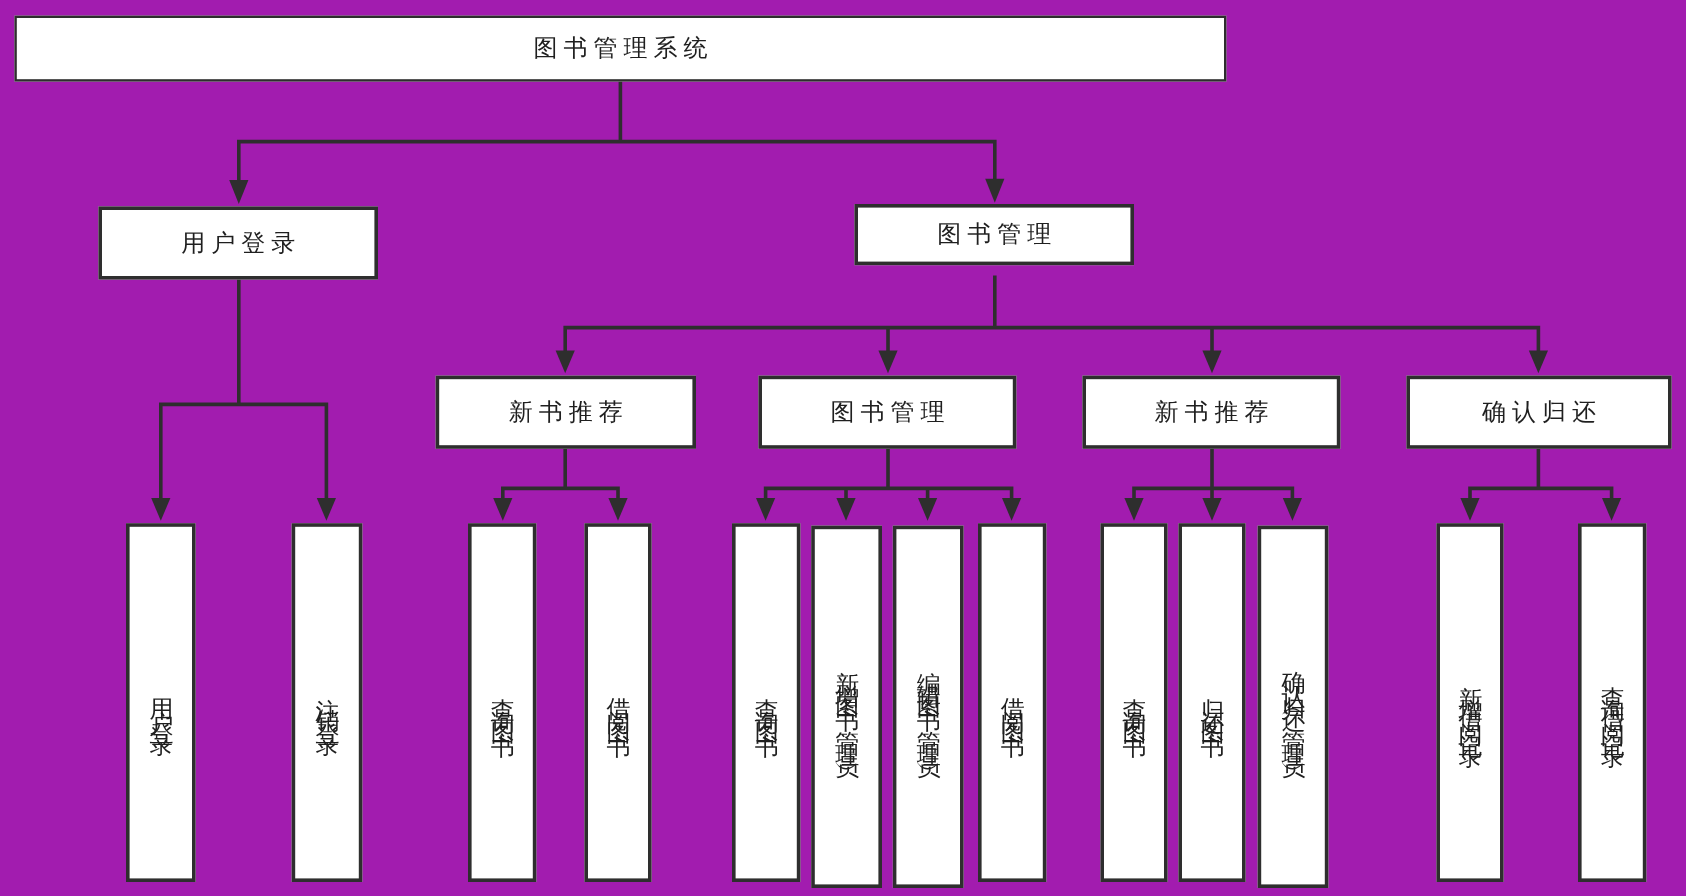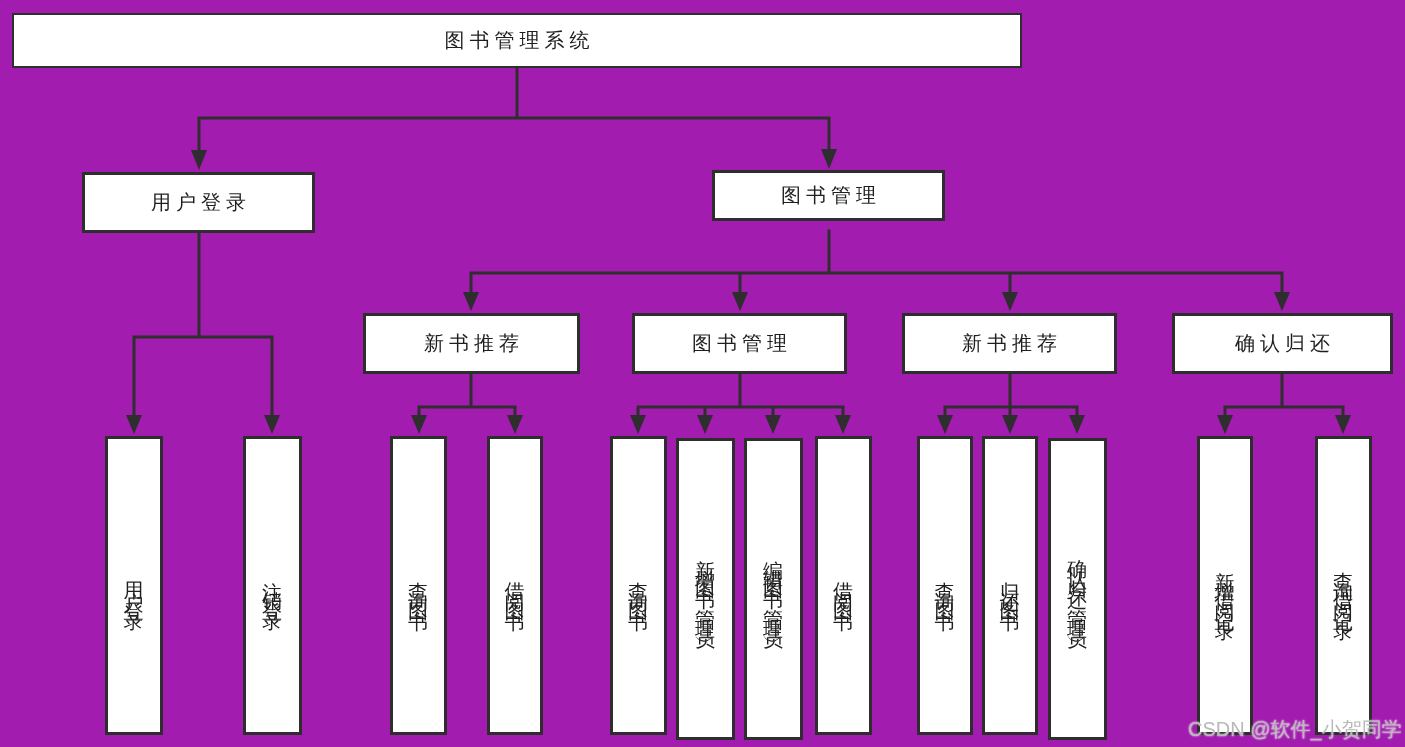--- a/index.html
+++ b/index.html
@@ -126,15 +126,14 @@
   <div class="box vbox" style="left:744px; top:438px; width:59px; height:302px;">编辑图书（管理员）</div>
   <div class="box vbox" style="left:815px; top:436px; width:57px; height:299px;">借阅图书</div>
 
   <div class="box vbox" style="left:917px; top:436px; width:56px; height:299px;">查询图书</div>
   <div class="box vbox" style="left:982px; top:436px; width:56px; height:299px;">归还图书</div>
   <div class="box vbox" style="left:1048px; top:438px; width:59px; height:302px;">确认归还（管理员）</div>
 
   <div class="box vbox" style="left:1197px; top:436px; width:56px; height:299px;">新增借阅记录</div>
   <div class="box vbox" style="left:1315px; top:436px; width:57px; height:299px;">查询借阅记录</div>
 
-  <div id="watermark">CSDN @软件_小贺同学</div>
 
 </div>
 
 </body></html>

